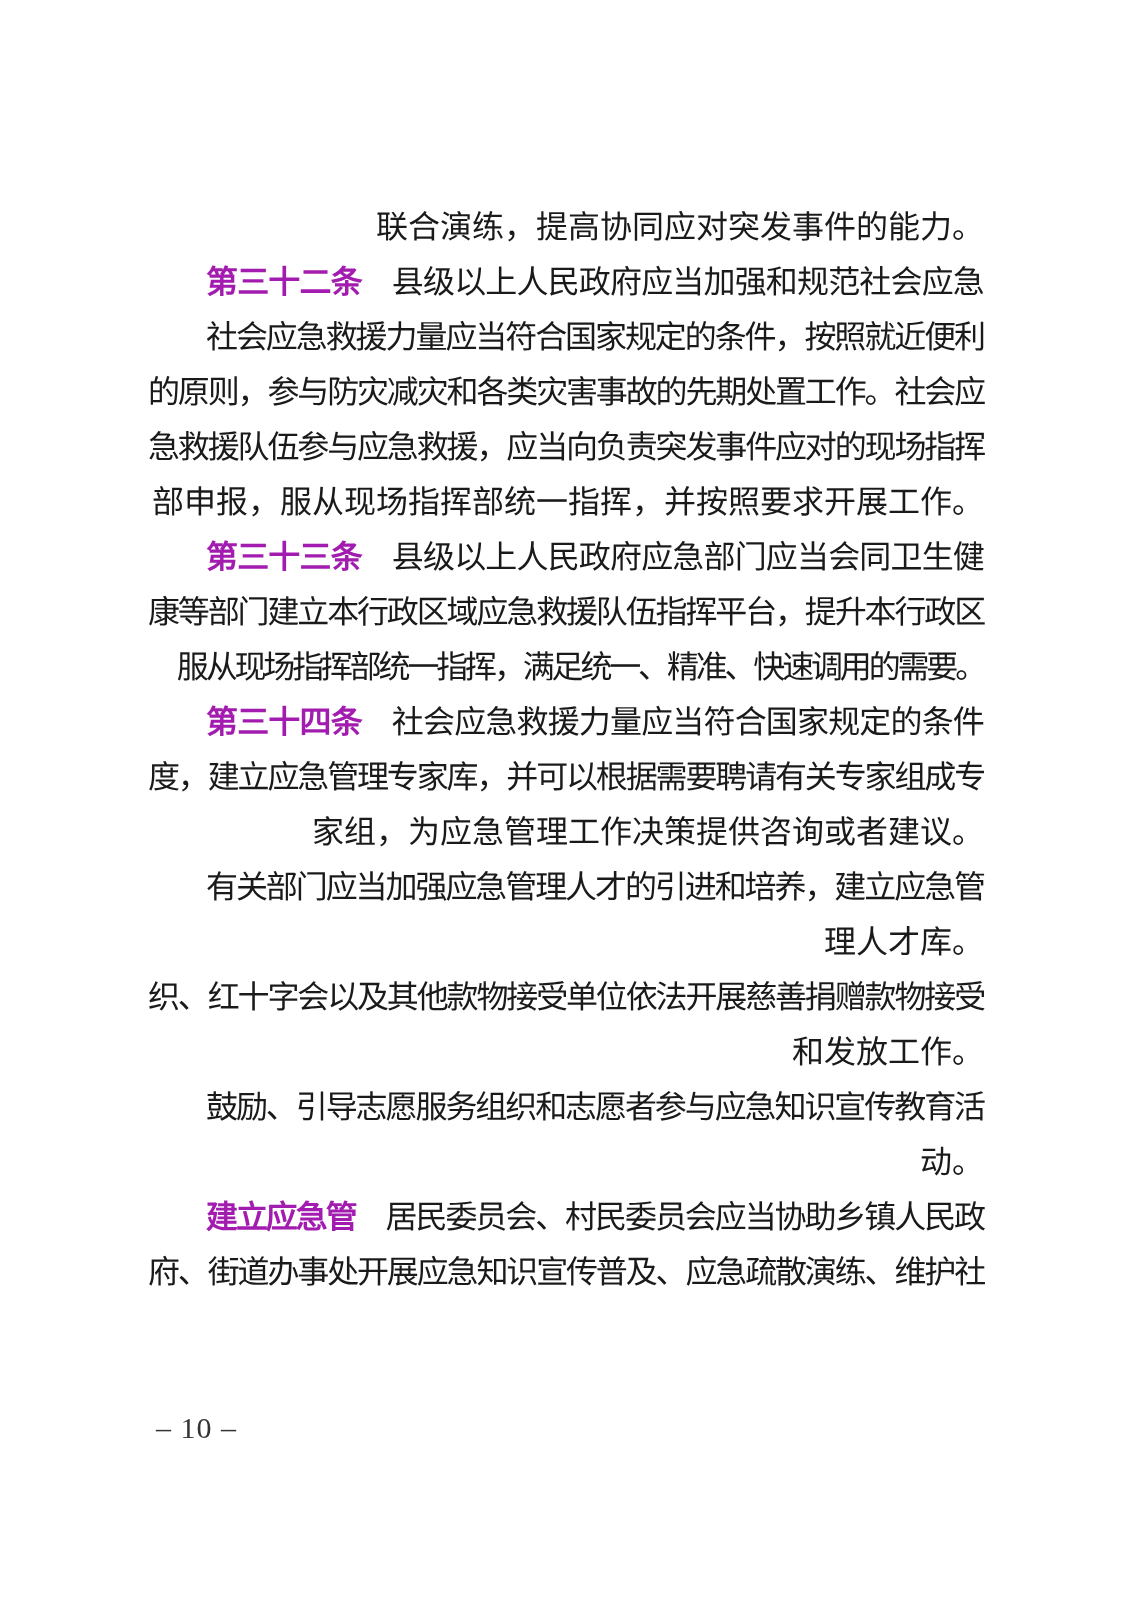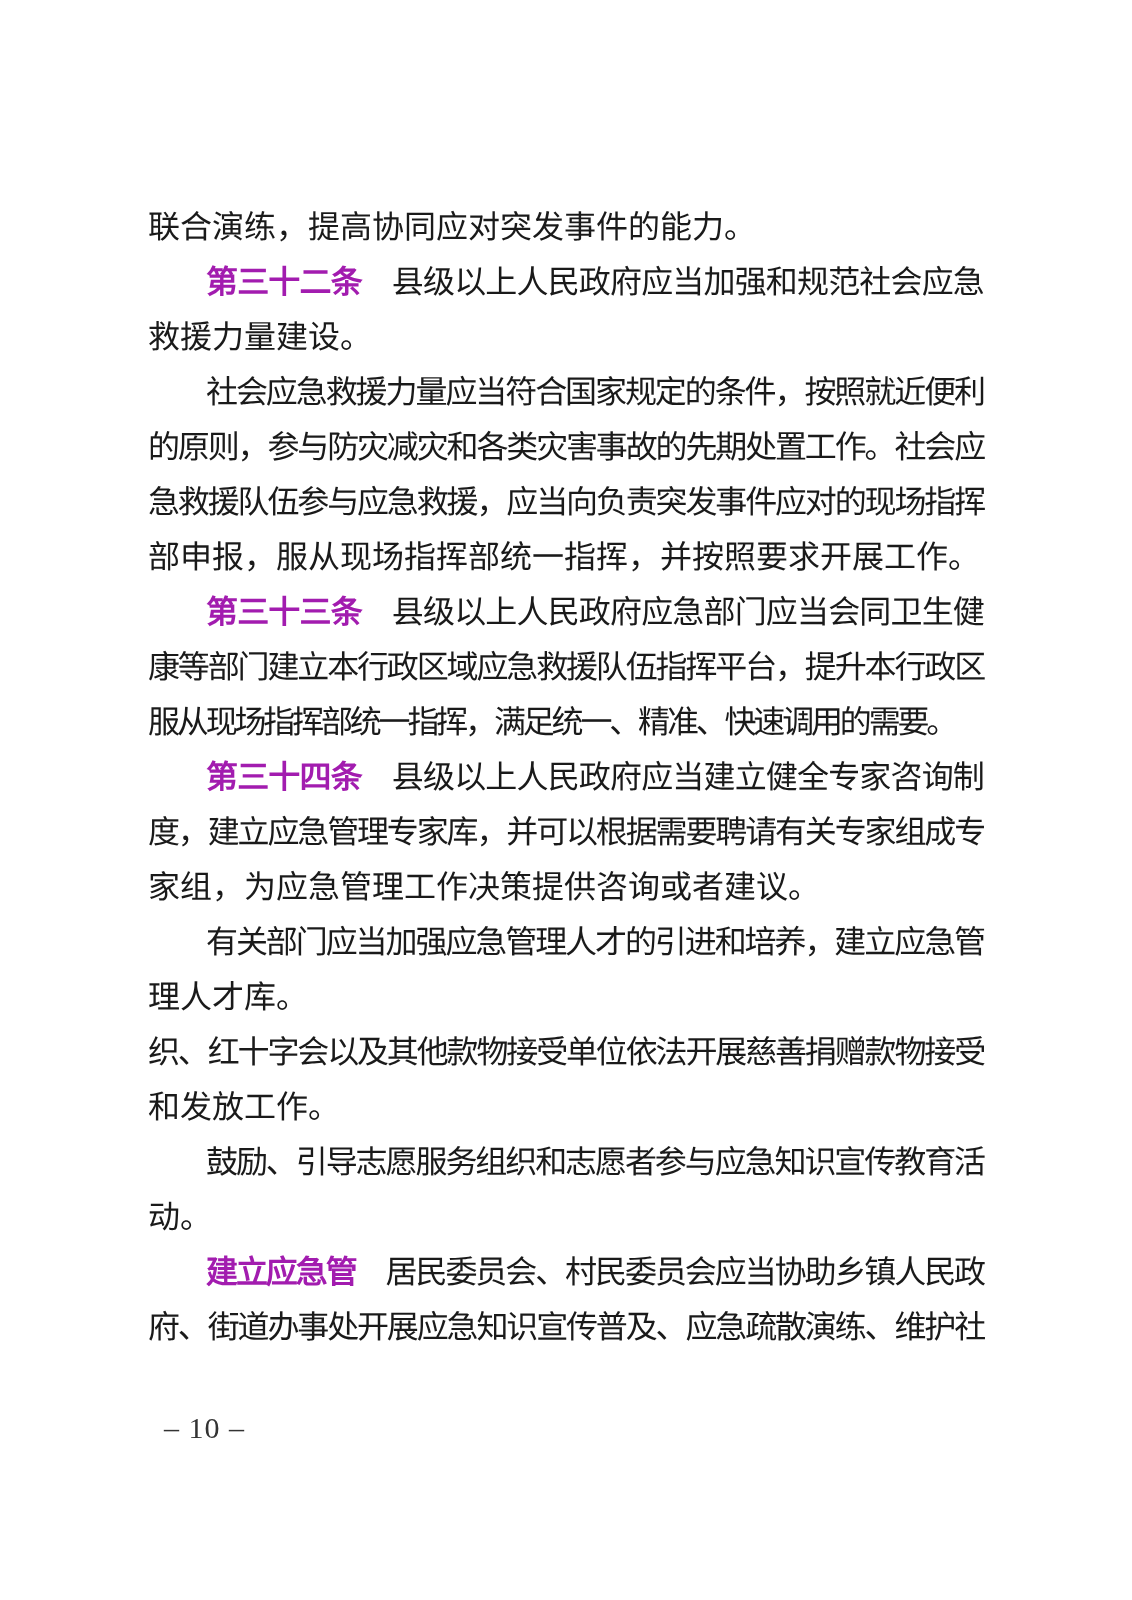--- a/index.html
+++ b/index.html
@@ -13,20 +13,21 @@
     position: relative;
     overflow: hidden;
     font-family: "Liberation Serif", "DejaVu Serif", serif;
   }
   .page {
     position: absolute;
     left: 0; top: 0;
     width: 1132px;
     height: 1340px;
     background: #ffffff;
+    text-align: right;
   }
   .content {
     position: absolute;
     left: 148px;
     top: 200px;
     width: 836px;
     color: #1a1a1a;
   }
   .line {
     height: 55px;
@@ -39,45 +40,44 @@
     padding-left: 58px;
   }
   .term {
     font-family: "Liberation Sans", "DejaVu Sans", sans-serif;
     font-weight: 700;
     color: #a21caf;
     margin-right: 30px;
   }
   .footer {
     position: absolute;
-    left: 164px;
+    left: 156px;
     top: 1408px;
     height: 40px;
     line-height: 40px;
     font-size: 30px;
     color: #333333;
     letter-spacing: 1px;
   }
 </style>
 </head>
 <body>
 
 <div class="page">
   <div class="content">
       <div class="line"><span class="inner"><span>联合演练，提高协同应对突发事件的能力。</span></span></div>
       <div class="line indent fit" style="letter-spacing: -0.834635px;"><span class="inner"><span class="term">第三十二条</span><span>县级以上人民政府应当加强和规范社会应急</span></span></div>
-      <div class="line"><span class="inner"><span>救援力量建设。</span></span></div>
       <div class="line indent fit" style="letter-spacing: -2.07752px;"><span class="inner"><span>社会应急救援力量应当符合国家规定的条件，按照就近便利</span></span></div>
       <div class="line fit" style="letter-spacing: -2.14342px;"><span class="inner"><span>的原则，参与防灾减灾和各类灾害事故的先期处置工作。社会应</span></span></div>
       <div class="line fit" style="letter-spacing: -2.14342px;"><span class="inner"><span>急救援队伍参与应急救援，应当向负责突发事件应对的现场指挥</span></span></div>
       <div class="line"><span class="inner"><span>部申报，服从现场指挥部统一指挥，并按照要求开展工作。</span></span></div>
       <div class="line indent fit" style="letter-spacing: -0.834635px;"><span class="inner"><span class="term">第三十三条</span><span>县级以上人民政府应急部门应当会同卫生健</span></span></div>
       <div class="line fit" style="letter-spacing: -2.14342px;"><span class="inner"><span>康等部门建立本行政区域应急救援队伍指挥平台，提升本行政区</span></span></div>
       <div class="line fit" style="letter-spacing: -3.17295px;"><span class="inner"><span>服从现场指挥部统一指挥，满足统一、精准、快速调用的需要。</span></span></div>
-      <div class="line indent fit" style="letter-spacing: -0.834635px;"><span class="inner"><span class="term">第三十四条</span><span>县级以上人民政府应当建立健全专家咨询制</span></span></div>
+      <div class="line indent fit" style="letter-spacing: -0.834635px;"><span class="inner"><span class="term">第三十四条</span><span>社会应急救援力量应当符合国家规定的条件</span></span></div>
       <div class="line fit" style="letter-spacing: -2.14342px;"><span class="inner"><span>度，建立应急管理专家库，并可以根据需要聘请有关专家组成专</span></span></div>
       <div class="line"><span class="inner"><span>家组，为应急管理工作决策提供咨询或者建议。</span></span></div>
       <div class="line indent fit" style="letter-spacing: -2.07752px;"><span class="inner"><span>有关部门应当加强应急管理人才的引进和培养，建立应急管</span></span></div>
       <div class="line"><span class="inner"><span>理人才库。</span></span></div>
       <div class="line fit" style="letter-spacing: -2.14342px;"><span class="inner"><span>织、红十字会以及其他款物接受单位依法开展慈善捐赠款物接受</span></span></div>
       <div class="line"><span class="inner"><span>和发放工作。</span></span></div>
       <div class="line indent fit" style="letter-spacing: -2.07752px;"><span class="inner"><span>鼓励、引导志愿服务组织和志愿者参与应急知识宣传教育活</span></span></div>
       <div class="line"><span class="inner"><span>动。</span></span></div>
       <div class="line indent fit" style="letter-spacing: -2.08125px;"><span class="inner"><span class="term">建立应急管</span><span>居民委员会、村民委员会应当协助乡镇人民政</span></span></div>
       <div class="line fit" style="letter-spacing: -2.14342px;"><span class="inner"><span>府、街道办事处开展应急知识宣传普及、应急疏散演练、维护社</span></span></div>

